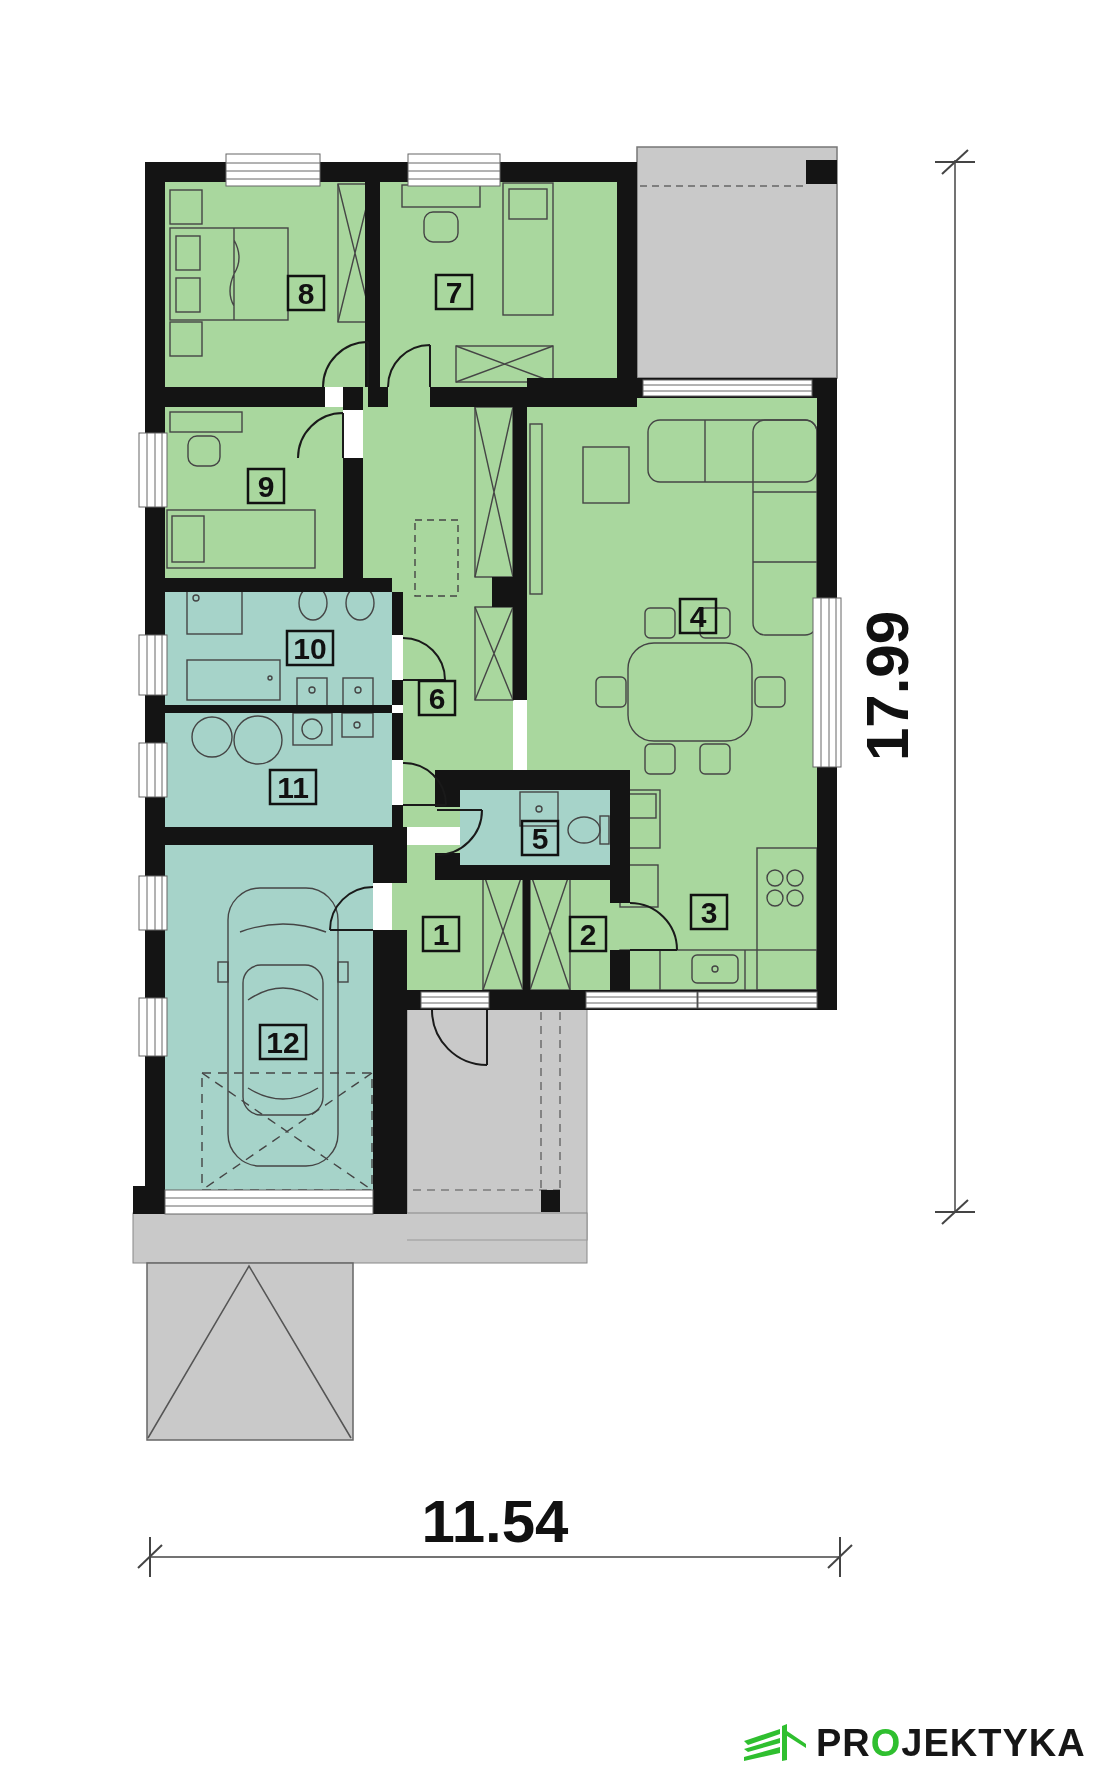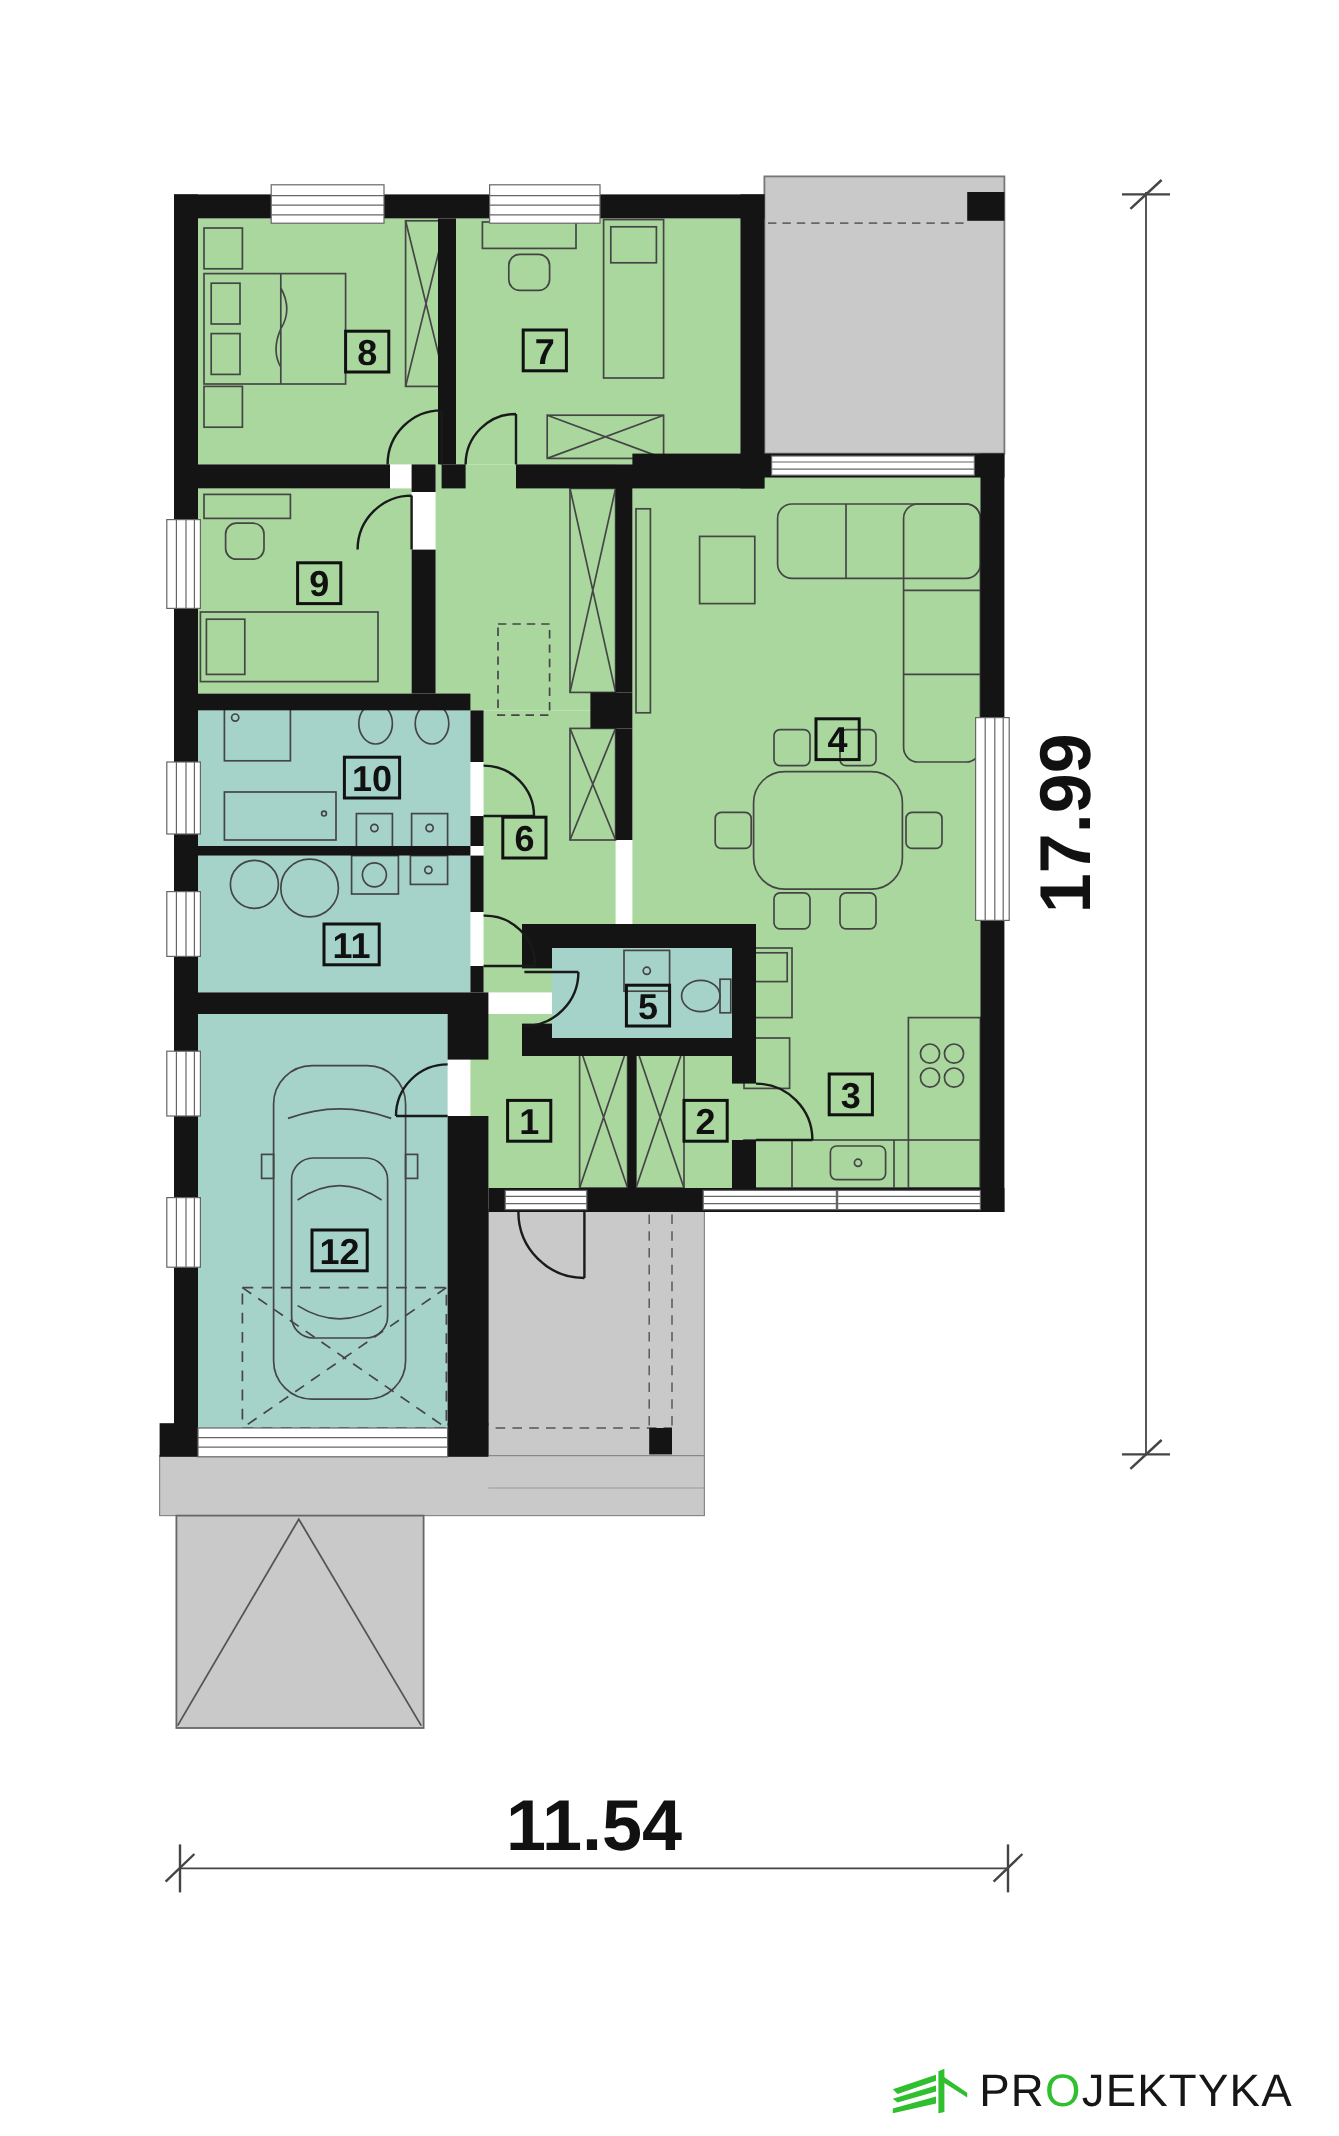--- a/index.html
+++ b/index.html
@@ -2,21 +2,21 @@
 <html><head>
 <meta charset="utf-8">
 <style>
   html,body{margin:0;padding:0;background:#ffffff;}
   .stage{position:relative;width:1116px;height:1780px;background:#ffffff;overflow:hidden;
          font-family:"Liberation Sans",sans-serif;}
   svg text{font-family:"Liberation Sans",sans-serif;}
   .room-label-text{font-size:30px;font-weight:bold;fill:#111;}
   .dim-text{font-size:60px;font-weight:bold;fill:#111;}
   .brand{position:absolute;left:742px;top:1720px;display:flex;align-items:center;gap:8px;}
-  .brand .word{font-size:38px;font-weight:normal;letter-spacing:1px;color:#161616;white-space:nowrap;}
+  .brand .word{font-size:38px;font-weight:bold;letter-spacing:1px;color:#161616;white-space:nowrap;}
   .brand .accent{color:#2fbf2f;}
 </style>
 </head>
 <body>
 
 <div class="stage">
 <svg width="1116" height="1780" viewBox="0 0 1116 1780">
 
   <g>
     <rect x="637" y="147" width="200" height="231" fill="#c9c9c9" stroke="#777" stroke-width="1.5"></rect>

